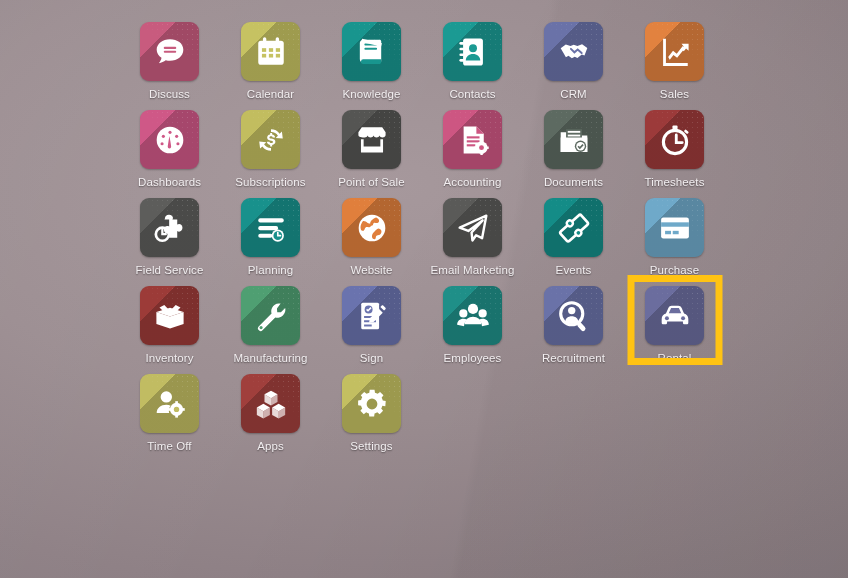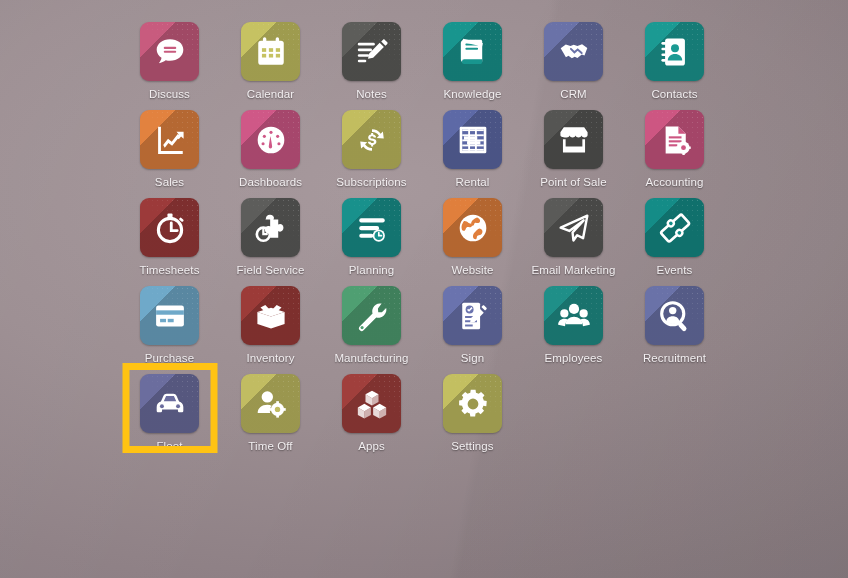--- a/index.html
+++ b/index.html
@@ -111,69 +111,57 @@
             <rect x="15.4" y="9.3" width="3" height="2.6"></rect>
             <rect x="5.6" y="13.3" width="3" height="2.6"></rect>
             <rect x="10.5" y="13.3" width="3" height="2.6"></rect>
             <rect x="15.4" y="13.3" width="3" height="2.6"></rect>
           </g>
         </svg>
       </div>
       <div class="label">Calendar</div>
     </div>
     <div class="app">
-      <div class="tile" style="background: rgb(93, 93, 90);">
-        <svg width="34" height="34" viewBox="0 0 24 24" fill="#fff">
-          <rect x="2" y="5.5" width="12" height="1.9" rx=".9"></rect>
-          <rect x="2" y="9.5" width="10" height="1.9" rx=".9"></rect>
-          <rect x="2" y="13.5" width="8" height="1.9" rx=".9"></rect>
-          <rect x="2" y="17.4" width="6" height="1.9" rx=".9"></rect>
-          <path d="M20.9 3.3l1.9 1.9c.3.3.3.8 0 1.1l-1.3 1.3-3-3 1.3-1.3c.3-.3.8-.3 1.1 0zM17.4 5.5l3 3-7.6 7.6-3.6.7.7-3.6 7.5-7.7z"></path>
-        </svg>
-      </div>
-      <div class="label">Notes</div>
-    </div>
-    <div class="app">
       <div class="tile" style="background: rgb(24, 149, 142);">
         <svg width="34" height="34" viewBox="0 0 24 24" fill="#fff">
           <path d="M5.8 3.3h11.6c.6 0 1.1.5 1.1 1.1v14.1c0 .6-.5 1.1-1.1 1.1H5.8c-1.3 0-2.4-1.1-2.4-2.4V5.7c0-1.3 1.1-2.4 2.4-2.4z"></path>
           <path d="M5.8 17.2h12.7v2.1c0 .6-.5 1.1-1.1 1.1H5.8a1.6 1.6 0 0 1 0-3.2z" fill="#18958e"></path>
           <rect x="6.6" y="6" width="9" height="1.4" rx=".7" fill="#18958e"></rect>
           <rect x="6.6" y="9" width="9" height="1.4" rx=".7" fill="#18958e"></rect>
           <path d="M5 2.6l14 3.2-.6 2.4L4.4 5z"></path>
         </svg>
       </div>
       <div class="label">Knowledge</div>
     </div>
     <div class="app">
-      <div class="tile" style="background: rgb(106, 114, 168);">
-        <svg width="34" height="34" viewBox="0 0 24 24" fill="#fff">
-          <path d="M2.6 9.3l3.6-2.6 3.3 1.1 2.3-1 2.6.9 3.3-1.2 3.7 2.7-2 5.2-1.9-.7-3.1 2.6-1.9-1-2 1.1-2.4-1.7-1.8 1-3.7-6.4z"></path>
-          <path d="M9.8 9.8l2.5 2.4 2.3-2 2.8 2.5" stroke="#6a72a8" stroke-width="1.4" fill="none" stroke-linecap="round"></path>
-        </svg>
-      </div>
-      <div class="label">CRM</div>
-    </div>
-    <div class="app">
       <div class="tile" style="background: rgb(27, 154, 147);">
         <svg width="34" height="34" viewBox="0 0 24 24" fill="#fff">
           <rect x="5" y="2.4" width="14" height="19.2" rx="1.8"></rect>
           <g fill="#1b9a93">
             <circle cx="12" cy="9.4" r="2.8"></circle>
             <path d="M6.9 18c0-2.8 2.3-4.6 5.1-4.6s5.1 1.8 5.1 4.6z"></path>
           </g>
           <g fill="#fff">
             <rect x="2.4" y="5" width="3.4" height="1.8" rx=".9"></rect>
             <rect x="2.4" y="9" width="3.4" height="1.8" rx=".9"></rect>
             <rect x="2.4" y="13" width="3.4" height="1.8" rx=".9"></rect>
             <rect x="2.4" y="17" width="3.4" height="1.8" rx=".9"></rect>
           </g>
         </svg>
       </div>
       <div class="label">Contacts</div>
+    </div>
+    <div class="app">
+      <div class="tile" style="background: rgb(106, 114, 168);">
+        <svg width="34" height="34" viewBox="0 0 24 24" fill="#fff">
+          <path d="M2.6 9.3l3.6-2.6 3.3 1.1 2.3-1 2.6.9 3.3-1.2 3.7 2.7-2 5.2-1.9-.7-3.1 2.6-1.9-1-2 1.1-2.4-1.7-1.8 1-3.7-6.4z"></path>
+          <path d="M9.8 9.8l2.5 2.4 2.3-2 2.8 2.5" stroke="#6a72a8" stroke-width="1.4" fill="none" stroke-linecap="round"></path>
+        </svg>
+      </div>
+      <div class="label">CRM</div>
     </div>
     <div class="app">
       <div class="tile" style="background: rgb(226, 130, 63);">
         <svg width="34" height="34" viewBox="0 0 24 24" fill="#fff">
           <path d="M3.6 2.6h2v17.2h15.4v2H3.6z"></path>
           <path d="M7.2 15.6l3.4-4.4 2.6 2 4.3-5.4 1.6 1.3-5.6 7-2.6-2-2.6 3.3z"></path>
           <path d="M16.6 6.1h5v5l-1.8-1.6-1.6 1.9-1.6-1.3 1.6-2z"></path>
         </svg>
       </div>
       <div class="label">Sales</div>
@@ -197,40 +185,20 @@
     <div class="app">
       <div class="tile" style="background: rgb(194, 189, 95);">
         <svg width="34" height="34" viewBox="0 0 24 24" fill="#fff">
           <path d="M12 4.4a7.6 7.6 0 0 1 6.1 3.1l1.6-1.5.6 5-5-.5 1.6-1.5A5.7 5.7 0 0 0 12 6.4zM12 19.6a7.6 7.6 0 0 1-6.1-3.1l-1.6 1.5-.6-5 5 .5-1.6 1.5a5.7 5.7 0 0 0 4.9 2.6z"></path>
           <path d="M12.8 7.1v1.1c1.2.2 2 .9 2.1 2h-1.7c-.1-.5-.5-.8-1.2-.8-.6 0-1.1.3-1.1.8 0 .4.3.6 1.1.8l1 .2c1.4.3 2.1 1 2.1 2.1 0 1.2-.9 2-2.3 2.2v1.1h-1.4v-1.1c-1.4-.2-2.2-1-2.3-2.2h1.8c.1.6.6.9 1.3.9.7 0 1.2-.3 1.2-.8 0-.4-.3-.6-1.1-.8l-1-.2c-1.3-.3-2-1-2-2.1 0-1.1.8-1.9 2.1-2.1V7.1z"></path>
         </svg>
       </div>
       <div class="label">Subscriptions</div>
     </div>
     <div class="app">
-      <div class="tile" style="background: rgb(93, 105, 166);">
-        <svg width="34" height="34" viewBox="0 0 24 24" fill="#fff">
-          <rect x="2.6" y="2.6" width="18.8" height="18.8" rx="1"></rect>
-          <rect x="4.4" y="4.4" width="15.2" height="15.2" fill="#5d69a6"></rect>
-          <g fill="#fff">
-            <rect x="4.4" y="4.4" width="15.2" height="1.3"></rect>
-            <rect x="4.4" y="8" width="15.2" height="1.3"></rect>
-            <rect x="4.4" y="11.6" width="15.2" height="1.3"></rect>
-            <rect x="4.4" y="15.2" width="15.2" height="1.3"></rect>
-            <rect x="4.4" y="18.3" width="15.2" height="1.3"></rect>
-            <rect x="8.6" y="4.4" width="1.3" height="15.2"></rect>
-            <rect x="13.4" y="4.4" width="1.3" height="15.2"></rect>
-          </g>
-          <rect x="5.6" y="9.4" width="9.4" height="2.4" fill="#fff"></rect>
-          <rect x="7.8" y="12.8" width="9.4" height="2.4" fill="#fff"></rect>
-        </svg>
-      </div>
-      <div class="label">Rental</div>
-    </div>
-    <div class="app">
       <div class="tile" style="background: rgb(85, 85, 83);">
         <svg width="34" height="34" viewBox="0 0 24 24" fill="#fff">
           <path d="M2.4 6.6L4.8 3h14.4l2.4 3.6v1.8c0 1-1 1.8-2.2 1.8-1 0-1.9-.6-2.1-1.4-.2.8-1.1 1.4-2.1 1.4s-1.9-.6-2.1-1.4c-.2.8-1.1 1.4-2.1 1.4s-1.9-.6-2.1-1.4c-.2.8-1.1 1.4-2.1 1.4C3.4 10.2 2.4 9.4 2.4 8.4z"></path>
           <path d="M4.2 11.4v9.4h15.6v-9.4h-1.9v5.2H6.1v-5.2z"></path>
         </svg>
       </div>
       <div class="label">Point of Sale</div>
     </div>
     <div class="app">
       <div class="tile" style="background: rgb(205, 86, 130);">
@@ -248,20 +216,37 @@
             <rect x="17.2" y="12.3" width="1.7" height="2.2"></rect>
             <rect x="17.2" y="20.4" width="1.7" height="2.2"></rect>
             <rect x="12.9" y="16.6" width="2.2" height="1.7"></rect>
             <rect x="20.9" y="16.6" width="2.2" height="1.7"></rect>
           </g>
         </svg>
       </div>
       <div class="label">Accounting</div>
     </div>
     <div class="app">
+      <div class="tile" style="background: rgb(93, 106, 97);">
+        <svg width="34" height="34" viewBox="0 0 24 24" fill="#fff">
+          <path d="M2.6 6.6h7.4l1.8 2.2h9.6v11.6H2.6z"></path>
+          <path d="M6.4 4.4h11.2v7.6H6.4z" fill="#5d6a61"></path>
+          <g fill="#fff">
+            <rect x="7.6" y="5.6" width="8.8" height="1.3"></rect>
+            <rect x="7.6" y="8.2" width="8.8" height="1.3"></rect>
+          </g>
+          <path d="M2.6 10.2h18.8v10.2H2.6z"></path>
+          <circle cx="16.6" cy="16.4" r="4" fill="#5d6a61"></circle>
+          <circle cx="16.6" cy="16.4" r="3" fill="#fff"></circle>
+          <path d="M14.9 16.4l1.2 1.3 2.3-2.4" stroke="#5d6a61" stroke-width="1.2" fill="none"></path>
+        </svg>
+      </div>
+      <div class="label">Documents</div>
+    </div>
+    <div class="app">
       <div class="tile" style="background: rgb(156, 58, 58);">
         <svg width="34" height="34" viewBox="0 0 24 24" fill="#fff">
           <circle cx="12" cy="13.4" r="8.2" fill="none" stroke="#fff" stroke-width="2.2"></circle>
           <rect x="10.2" y="1.8" width="3.6" height="2.8" rx=".7"></rect>
           <rect x="10.6" y="4.2" width="2.8" height="2.2"></rect>
           <rect x="18.3" y="5.2" width="3.4" height="1.9" rx=".9" transform="rotate(40 20 6.2)"></rect>
           <path d="M12.9 8.4v5.4h4.2" stroke="#fff" stroke-width="2" fill="none" stroke-linecap="round"></path>
         </svg>
       </div>
       <div class="label">Timesheets</div>
@@ -400,21 +385,21 @@
       <div class="tile" style="background: rgb(107, 109, 158);">
         <svg width="34" height="34" viewBox="0 0 24 24" fill="#fff">
           <path d="M5.6 10.3l1.8-4.1c.4-.9 1.2-1.4 2.2-1.4h4.8c1 0 1.8.5 2.2 1.4l1.8 4.1c1.8.5 3 2 3 3.8v2.6c0 .7-.5 1.2-1.2 1.2h-1.4c-.7 0-1.2-.5-1.2-1.2v-.9H6.4v.9c0 .7-.5 1.2-1.2 1.2H3.8c-.7 0-1.2-.5-1.2-1.2v-2.6c0-1.8 1.2-3.3 3-3.8z"></path>
           <g fill="#6b6d9e">
             <path d="M7.6 10h8.8l-1.4-3.2c-.1-.3-.4-.4-.7-.4h-4.6c-.3 0-.6.1-.7.4z"></path>
             <circle cx="6.3" cy="13.6" r="1.4"></circle>
             <circle cx="17.7" cy="13.6" r="1.4"></circle>
           </g>
         </svg>
       </div>
-      <div class="label">Fleet</div>
+      <div class="label">Rental</div>
     </div>
     <div class="app">
       <div class="tile" style="background: rgb(193, 188, 98);">
         <svg width="34" height="34" viewBox="0 0 24 24" fill="#fff">
           <circle cx="9.4" cy="7" r="4"></circle>
           <path d="M2.6 18.4c0-3.6 3-5.8 6.8-5.8 1.1 0 2.2.2 3.1.6-.8 1-1.3 2.2-1.3 3.6 0 .6.1 1.1.2 1.6z"></path>
           <circle cx="16.6" cy="15.8" r="4.6"></circle>
           <circle cx="16.6" cy="15.8" r="1.9" fill="#c1bc62"></circle>
           <g fill="#fff">
             <rect x="15.7" y="10" width="1.9" height="2.6"></rect>

